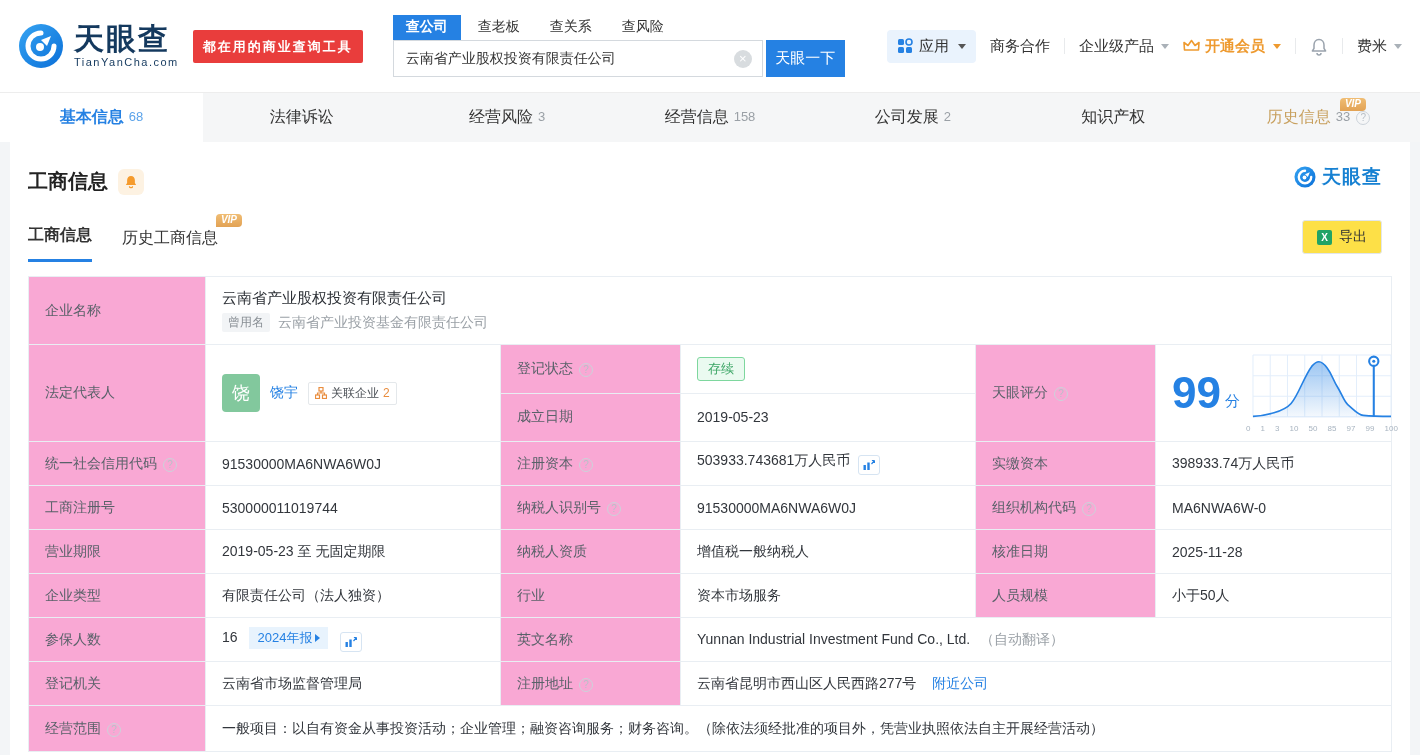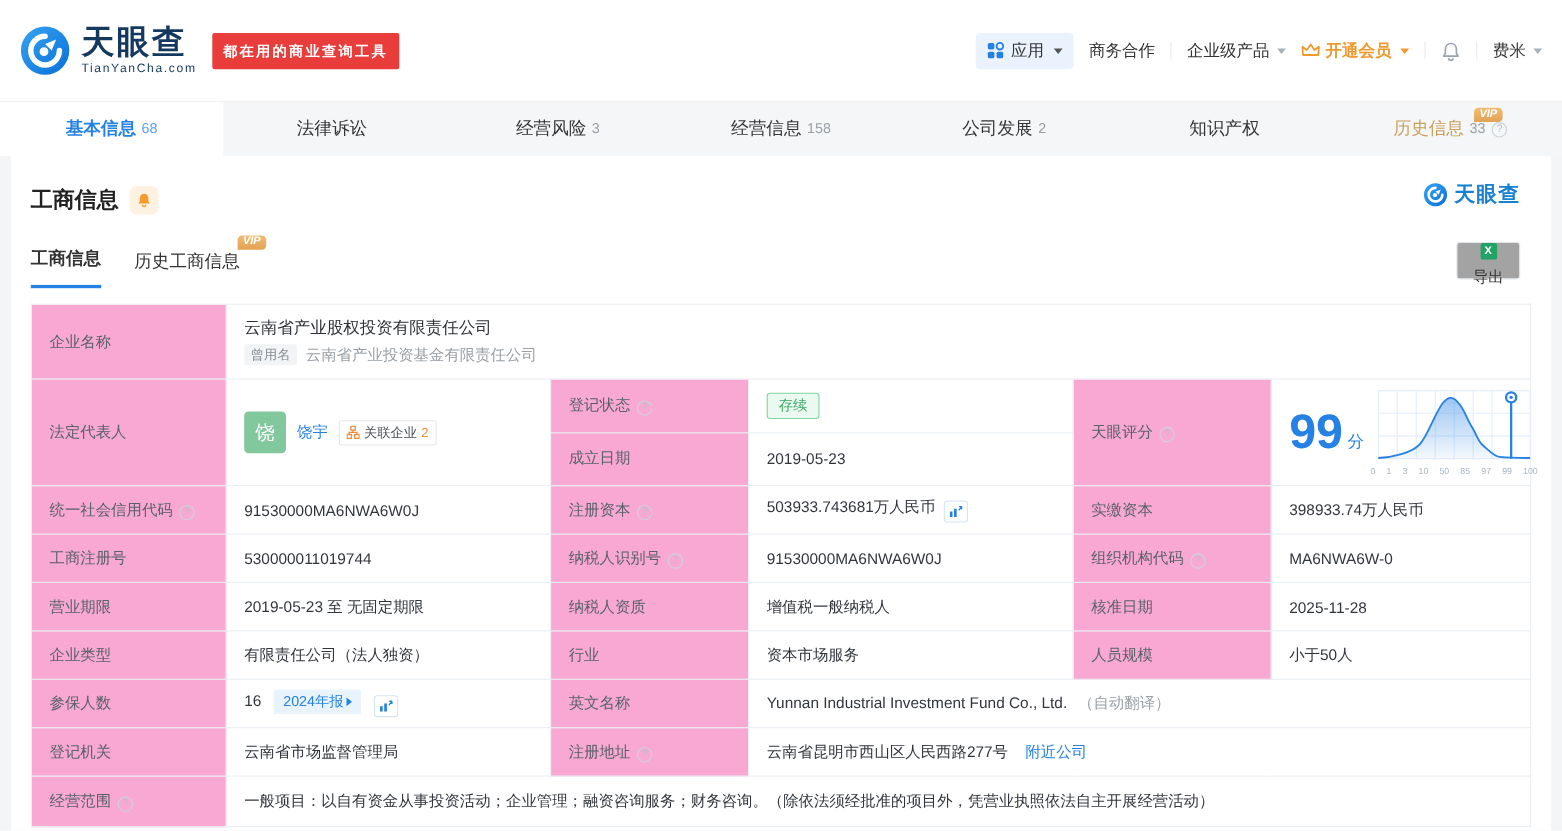--- a/index.html
+++ b/index.html
@@ -57,23 +57,23 @@
   .bell-badge { width:26px; height:26px; background:#fdf2e2; border-radius:6px; display:flex;
     align-items:center; justify-content:center; cursor:pointer; }
   .brand { position:absolute; right:28px; top:22px; display:flex; align-items:center; gap:6px; }
   .brand-text { font-size:19px; font-weight:bold; color:#1781d2; letter-spacing:1px; }
 
   .subtabs-row { display:flex; align-items:flex-end; gap:30px; margin-top:30px; position:relative;
     padding:0 0 0 0; }
   .subtab { font-size:16px; color:#333; padding-bottom:13px; cursor:pointer; position:relative; }
   .subtab.active { font-weight:bold; border-bottom:3px solid #2581e3; }
   .subtab .vip-badge { position:absolute; top:-14px; right:-24px; }
-  .export-btn { position:absolute; right:10px; bottom:8px; height:34px; padding:0 14px; background:#a3a3a3;
+  .export-btn { position:absolute; right:10px; bottom:8px; height:34px; padding:0 14px; background:#fde047;
     border:1px solid #e2e6ea; border-radius:3px; font-size:14px; color:#333; display:flex; align-items:center;
-    gap:7px; cursor:pointer; font-family:inherit;flex-direction:column; }
+    gap:7px; cursor:pointer; font-family:inherit; }
   .xls-icon { width:15px; height:15px; background:#21a366; border-radius:2px; color:#fff; font-size:10px;
     font-weight:bold; text-align:center; line-height:15px; display:inline-block; }
   .xls-icon::before { content:"X"; }
 
   
   table.info { width:100%; border-collapse:collapse; margin-top:14px; table-layout:fixed; }
   table.info td { border:1px solid #e9eef3; font-size:14px; padding:6px 16px; vertical-align:middle; }
   td.lbl { background:#f9a8d4; color:#5c6troke370; color:#596169; }
   td.val { color:#32363c; background:#fff; }
   tr.r1 td { height:68px; }
@@ -135,20 +135,35 @@
     <div class="logo-text">
       <div class="logo-cn">天眼查</div>
       <div class="logo-en">TianYanCha.com</div>
     </div>
   </div>
 
   <div class="promo">
     <div>都在用的商业查询工具</div>
   </div>
 
+  <div class="search-block">
+    <div class="search-tabs">
+      <span class="stab active">查公司</span>
+      <span class="stab">查老板</span>
+      <span class="stab">查关系</span>
+      <span class="stab">查风险</span>
+    </div>
+    <div class="search-row">
+      <div class="search-input-wrap">
+        <input class="search-input" value="云南省产业股权投资有限责任公司" style="">
+        <span class="clear-icon">×</span>
+      </div>
+      <button class="search-btn">天眼一下</button>
+    </div>
+  </div>
 
   <div class="top-nav">
     <div class="nav-apps">
       <svg width="16" height="16" viewBox="0 0 16 16">
         <rect x="1" y="1" width="6" height="6" rx="1.5" fill="#2581e3"></rect>
         <rect x="9" y="1" width="6" height="6" rx="3" fill="none" stroke="#2581e3" stroke-width="1.6"></rect>
         <rect x="1" y="9" width="6" height="6" rx="1.5" fill="#2581e3"></rect>
         <rect x="9" y="9" width="6" height="6" rx="1.5" fill="#2581e3"></rect>
       </svg>
       <span>应用</span>

